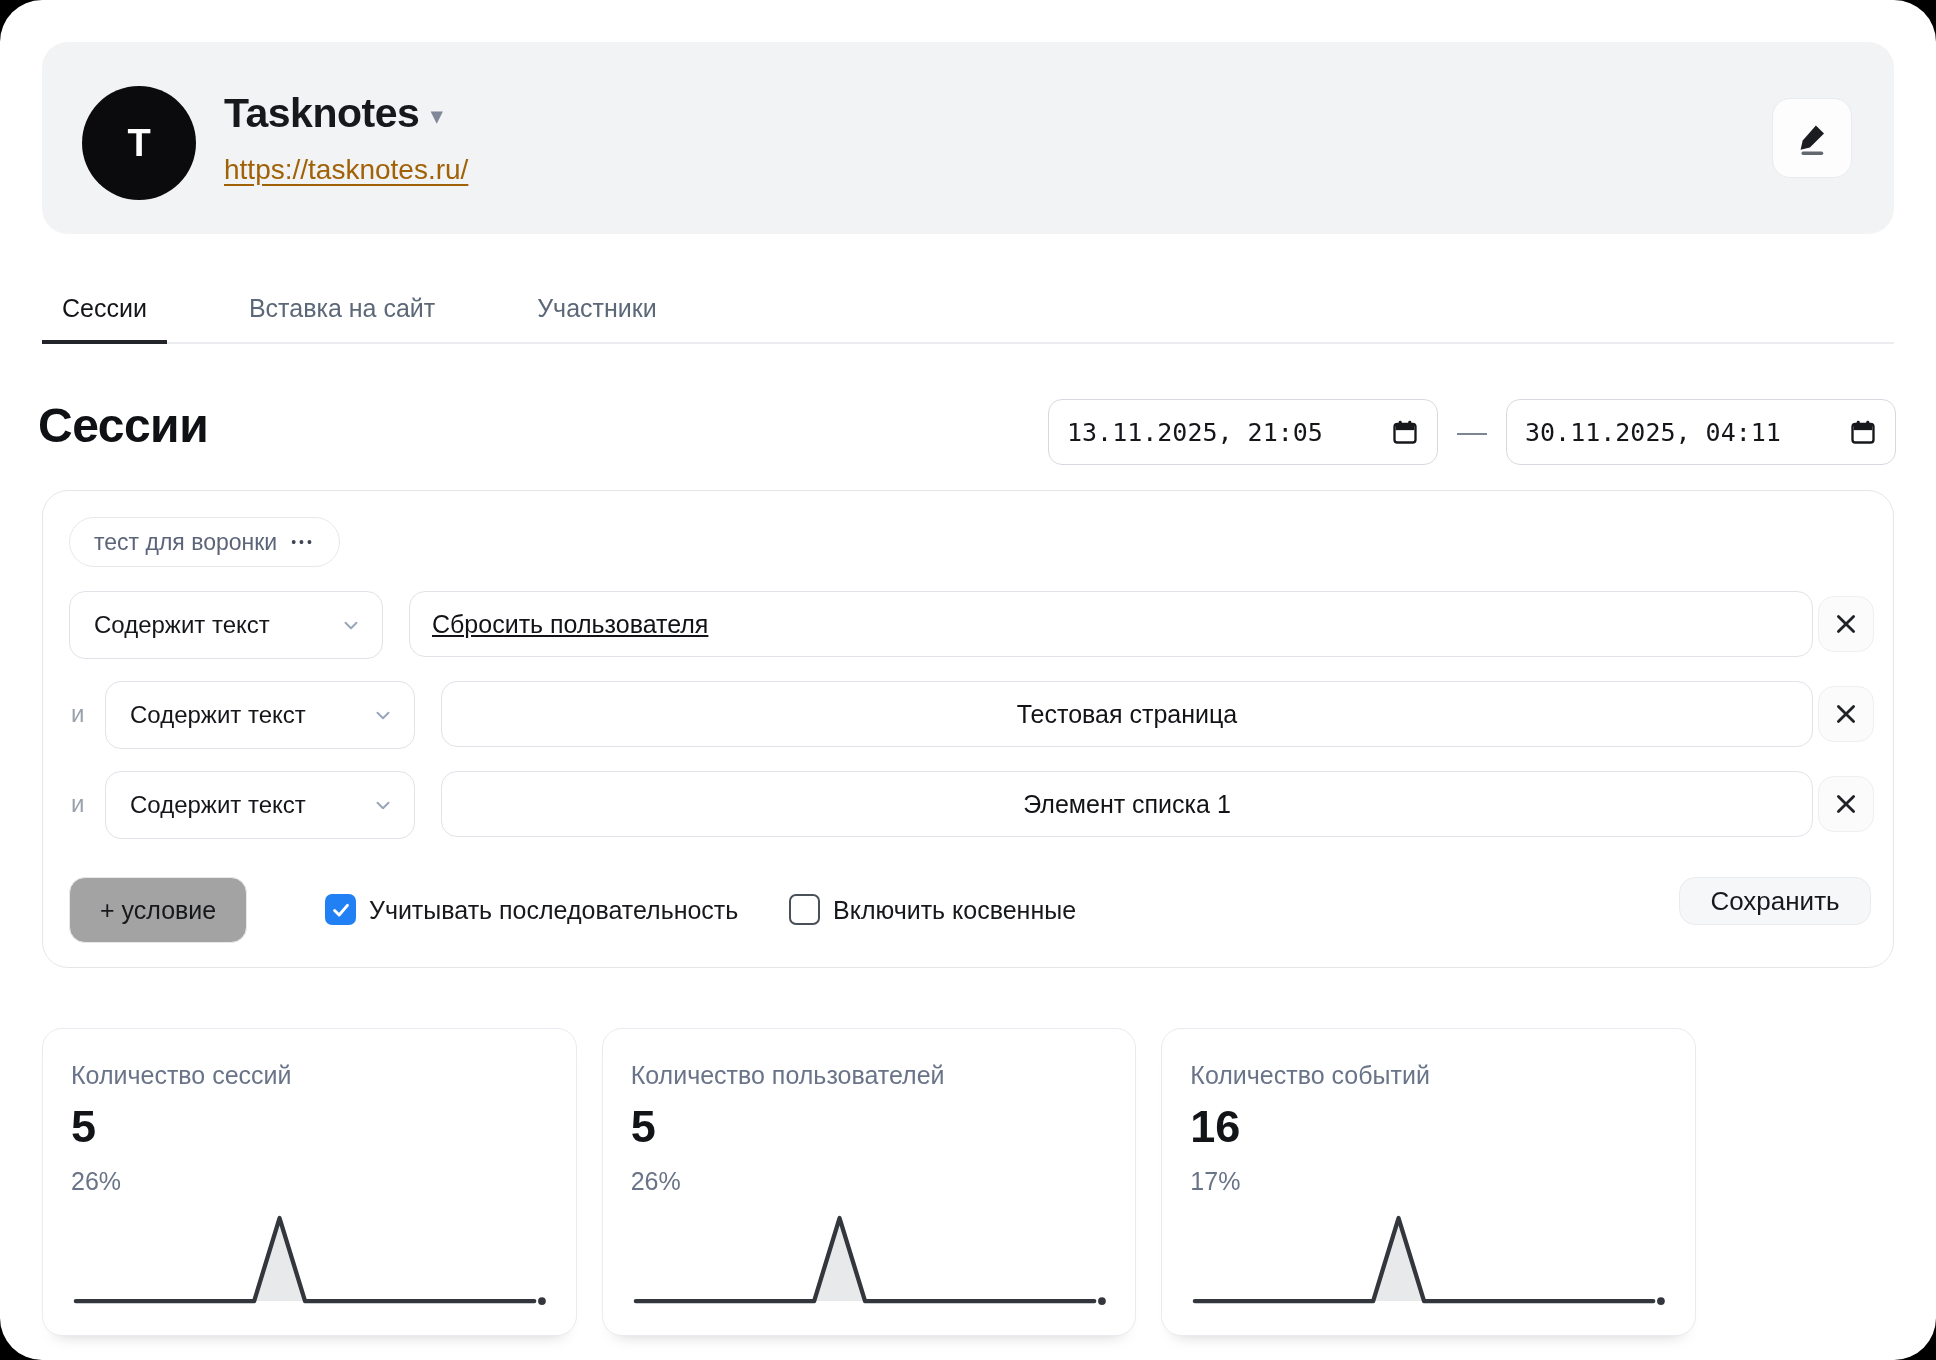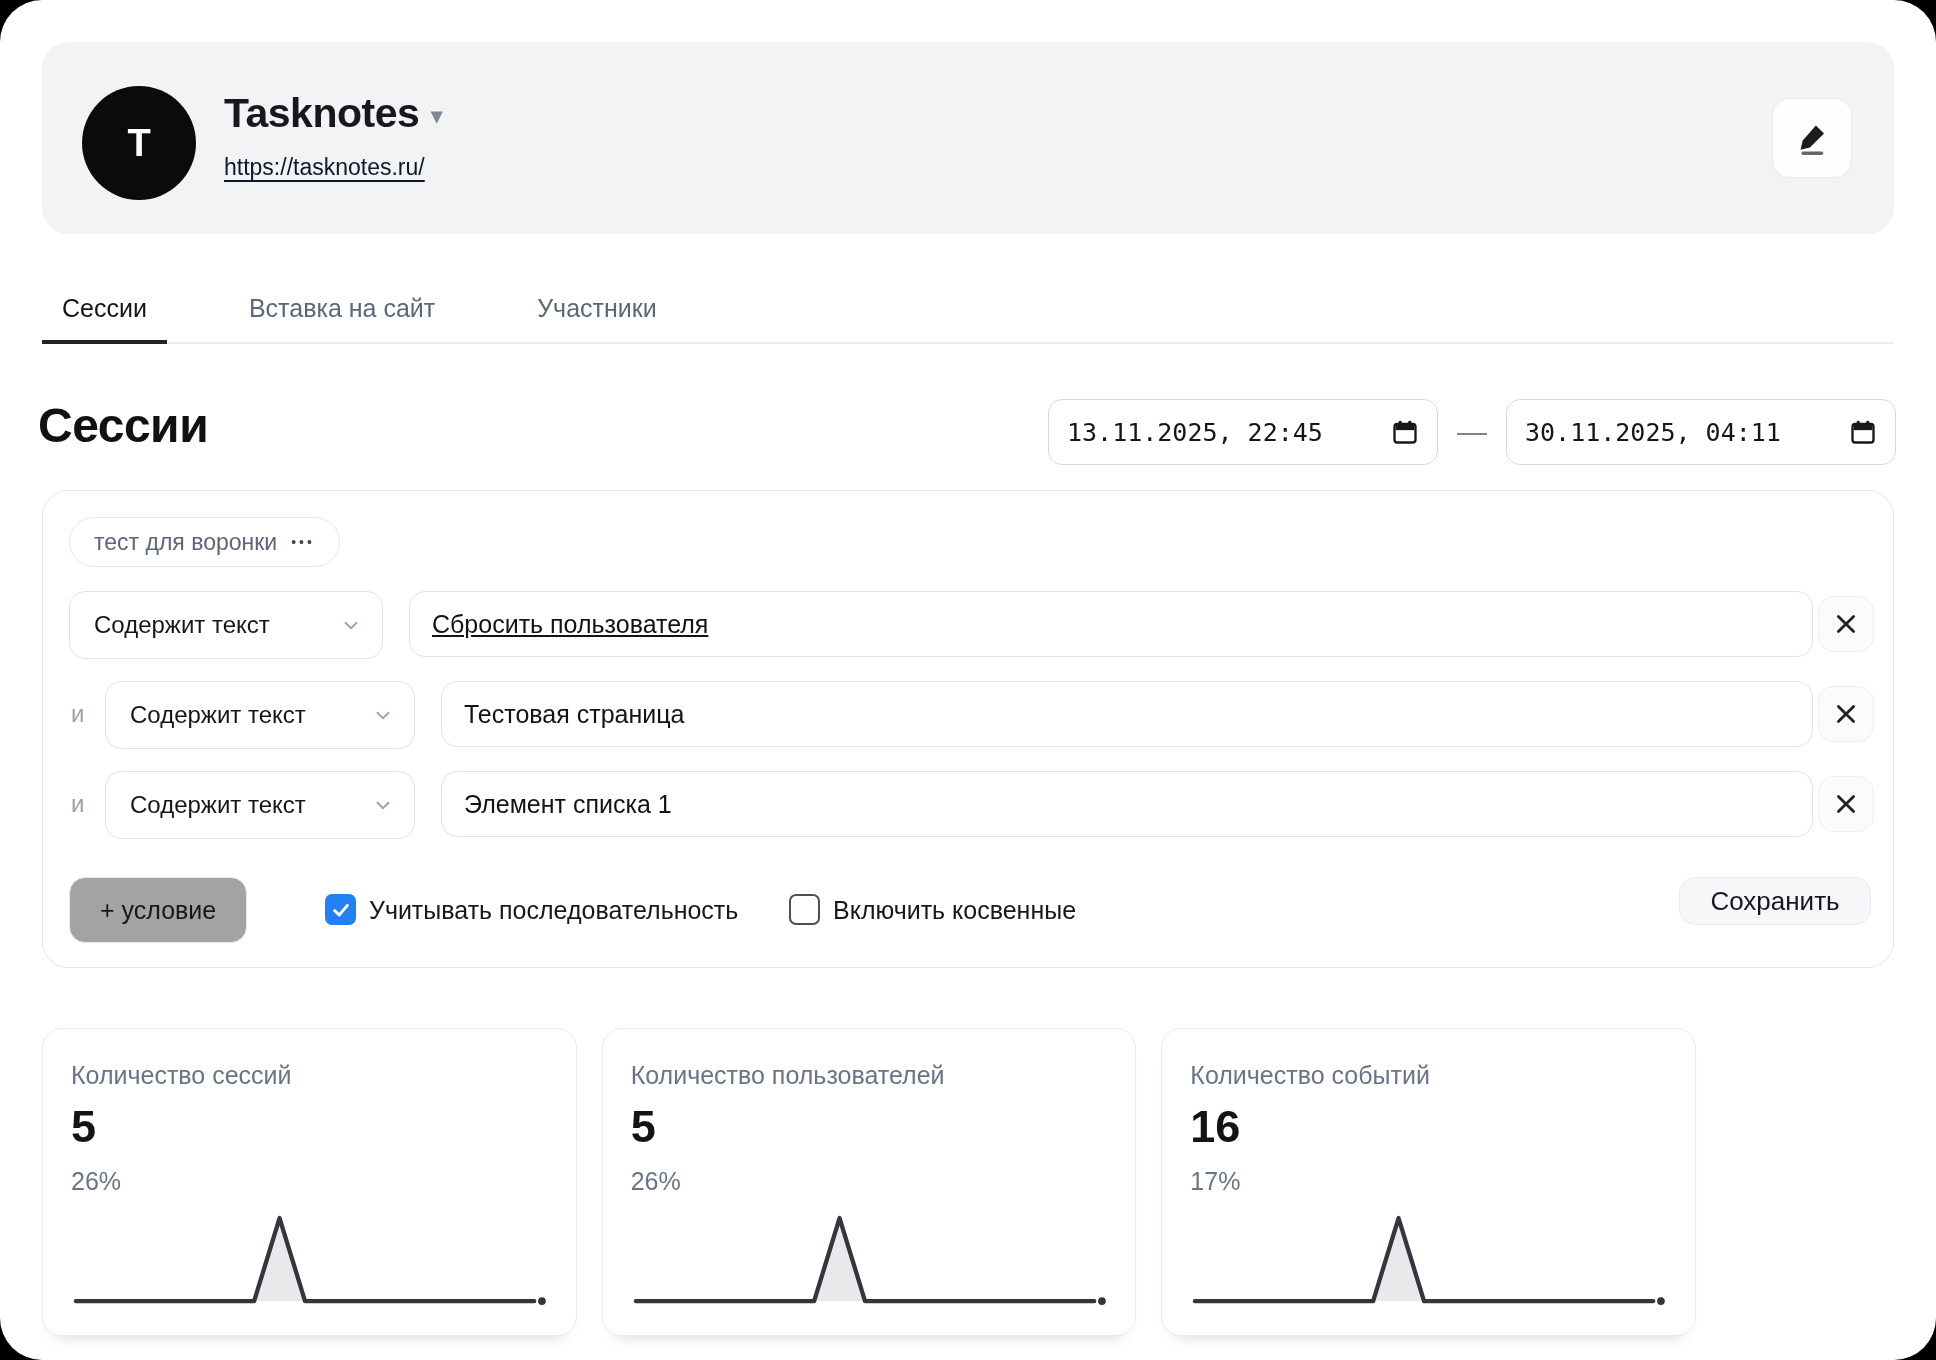--- a/index.html
+++ b/index.html
@@ -10,21 +10,21 @@
 
   
   .header-card { position:absolute; left:42px; top:42px; width:1852px; height:192px;
                  background:#f2f3f5; border-radius:26px; }
   .avatar { position:absolute; left:40px; top:44px; width:114px; height:114px;
             background:#0b0b0d; border-radius:50%; color:#fff; font-weight:bold;
             font-size:38px; display:flex; align-items:center; justify-content:center; }
   .app-title { position:absolute; left:182px; top:48px; font-size:41px; font-weight:800;
                color:#17181c; letter-spacing:-0.5px; }
   .title-caret { font-size:22px; color:#7f8899; margin-left:12px; vertical-align:middle; }
-  .app-url { position:absolute; left:182px; top:112px; font-size:23px; color:#0f172a;
+  .app-url { position:absolute; left:182px; top:112px; font-size:28px; color:#a16207;
              text-decoration:underline; text-underline-offset:5px; }
   .edit-btn { position:absolute; right:42px; top:56px; width:80px; height:80px;
               background:#fdfdfe; border:1px solid #e9eaee; border-radius:18px;
               display:flex; align-items:center; justify-content:center; cursor:pointer; }
 
   
   .tabs { position:absolute; left:42px; top:282px; width:1852px; height:62px;
           display:flex; gap:62px; border-bottom:2px solid #ebedf0; }
   .tab { font-size:25px; color:#5c6878; padding:12px 20px 0; height:62px; cursor:pointer; }
   .tab.active { color:#141519; font-weight:500; border-bottom:4px solid #232429; }
@@ -57,21 +57,21 @@
   .op-select { position:absolute; top:0; height:68px; background:#fff;
                border:1.6px solid #e0e3e8; border-radius:16px; display:flex;
                align-items:center; justify-content:space-between; padding:0 20px 0 24px;
                font-size:24px; color:#15161a; cursor:pointer; }
   .r0 .op-select { left:26px; width:314px; }
   .r1 .op-select, .r2 .op-select { left:62px; width:310px; }
   .f-input { position:absolute; top:0; height:66px; border:1.6px solid #e0e3e8;
              border-radius:16px; font-family:"Liberation Sans", sans-serif;
              font-size:25px; color:#121317; padding:0 22px; outline:none; }
   .r0 .f-input { left:366px; width:1404px;text-decoration:underline; }
-  .r1 .f-input, .r2 .f-input { left:398px; width:1372px; }
+  .r1 .f-input, .r2 .f-input { left:398px; width:1372px;text-align:center; }
   .x-btn { position:absolute; left:1775px; top:5px; width:56px; height:56px;
            background:#fbfbfc; border:1.5px solid #edeff2; border-radius:16px;
            display:flex; align-items:center; justify-content:center; cursor:pointer; }
   .bottom-row { position:absolute; left:0; top:386px; width:100%; height:66px; }
   .add-btn { position:absolute; left:26px; top:0; height:66px; padding:0 30px;
              background:#a3a3a3; border:1.6px solid #e7e9ed; border-radius:16px;
              font-size:25px; color:#17181c; display:flex; align-items:center; cursor:pointer; }
   .cb { position:absolute; top:17px; width:31px; height:31px; border-radius:7px; cursor:pointer; }
   .cb.unchecked { background:#fff; border:2.6px solid #4a5058; }
   .cb.checked { background:#2180f3; display:flex; align-items:center; justify-content:center; }
@@ -121,21 +121,21 @@
 
   <div class="tabs">
     <div class="tab active">Сессии</div>
     <div class="tab">Вставка на сайт</div>
     <div class="tab">Участники</div>
   </div>
 
   <div class="section-title">Сессии</div>
 
   <div class="date-box date-start">
-    <span>13.11.2025, 22:45</span>
+    <span>13.11.2025, 21:05</span>
     <svg class="icon-svg" width="28" height="28" viewBox="0 0 24 24">
       <rect x="3" y="5" width="18" height="16" rx="2.4" fill="none" stroke="#17181c" stroke-width="2"></rect>
       <rect x="4" y="6" width="16" height="4.4" fill="#17181c"></rect>
       <rect x="6.6" y="2.4" width="2.6" height="4.2" rx="1.2" fill="#17181c"></rect>
       <rect x="14.8" y="2.4" width="2.6" height="4.2" rx="1.2" fill="#17181c"></rect>
     </svg>
   </div>
   <div class="date-sep">—</div>
   <div class="date-box date-end">
     <span>30.11.2025, 04:11</span>

